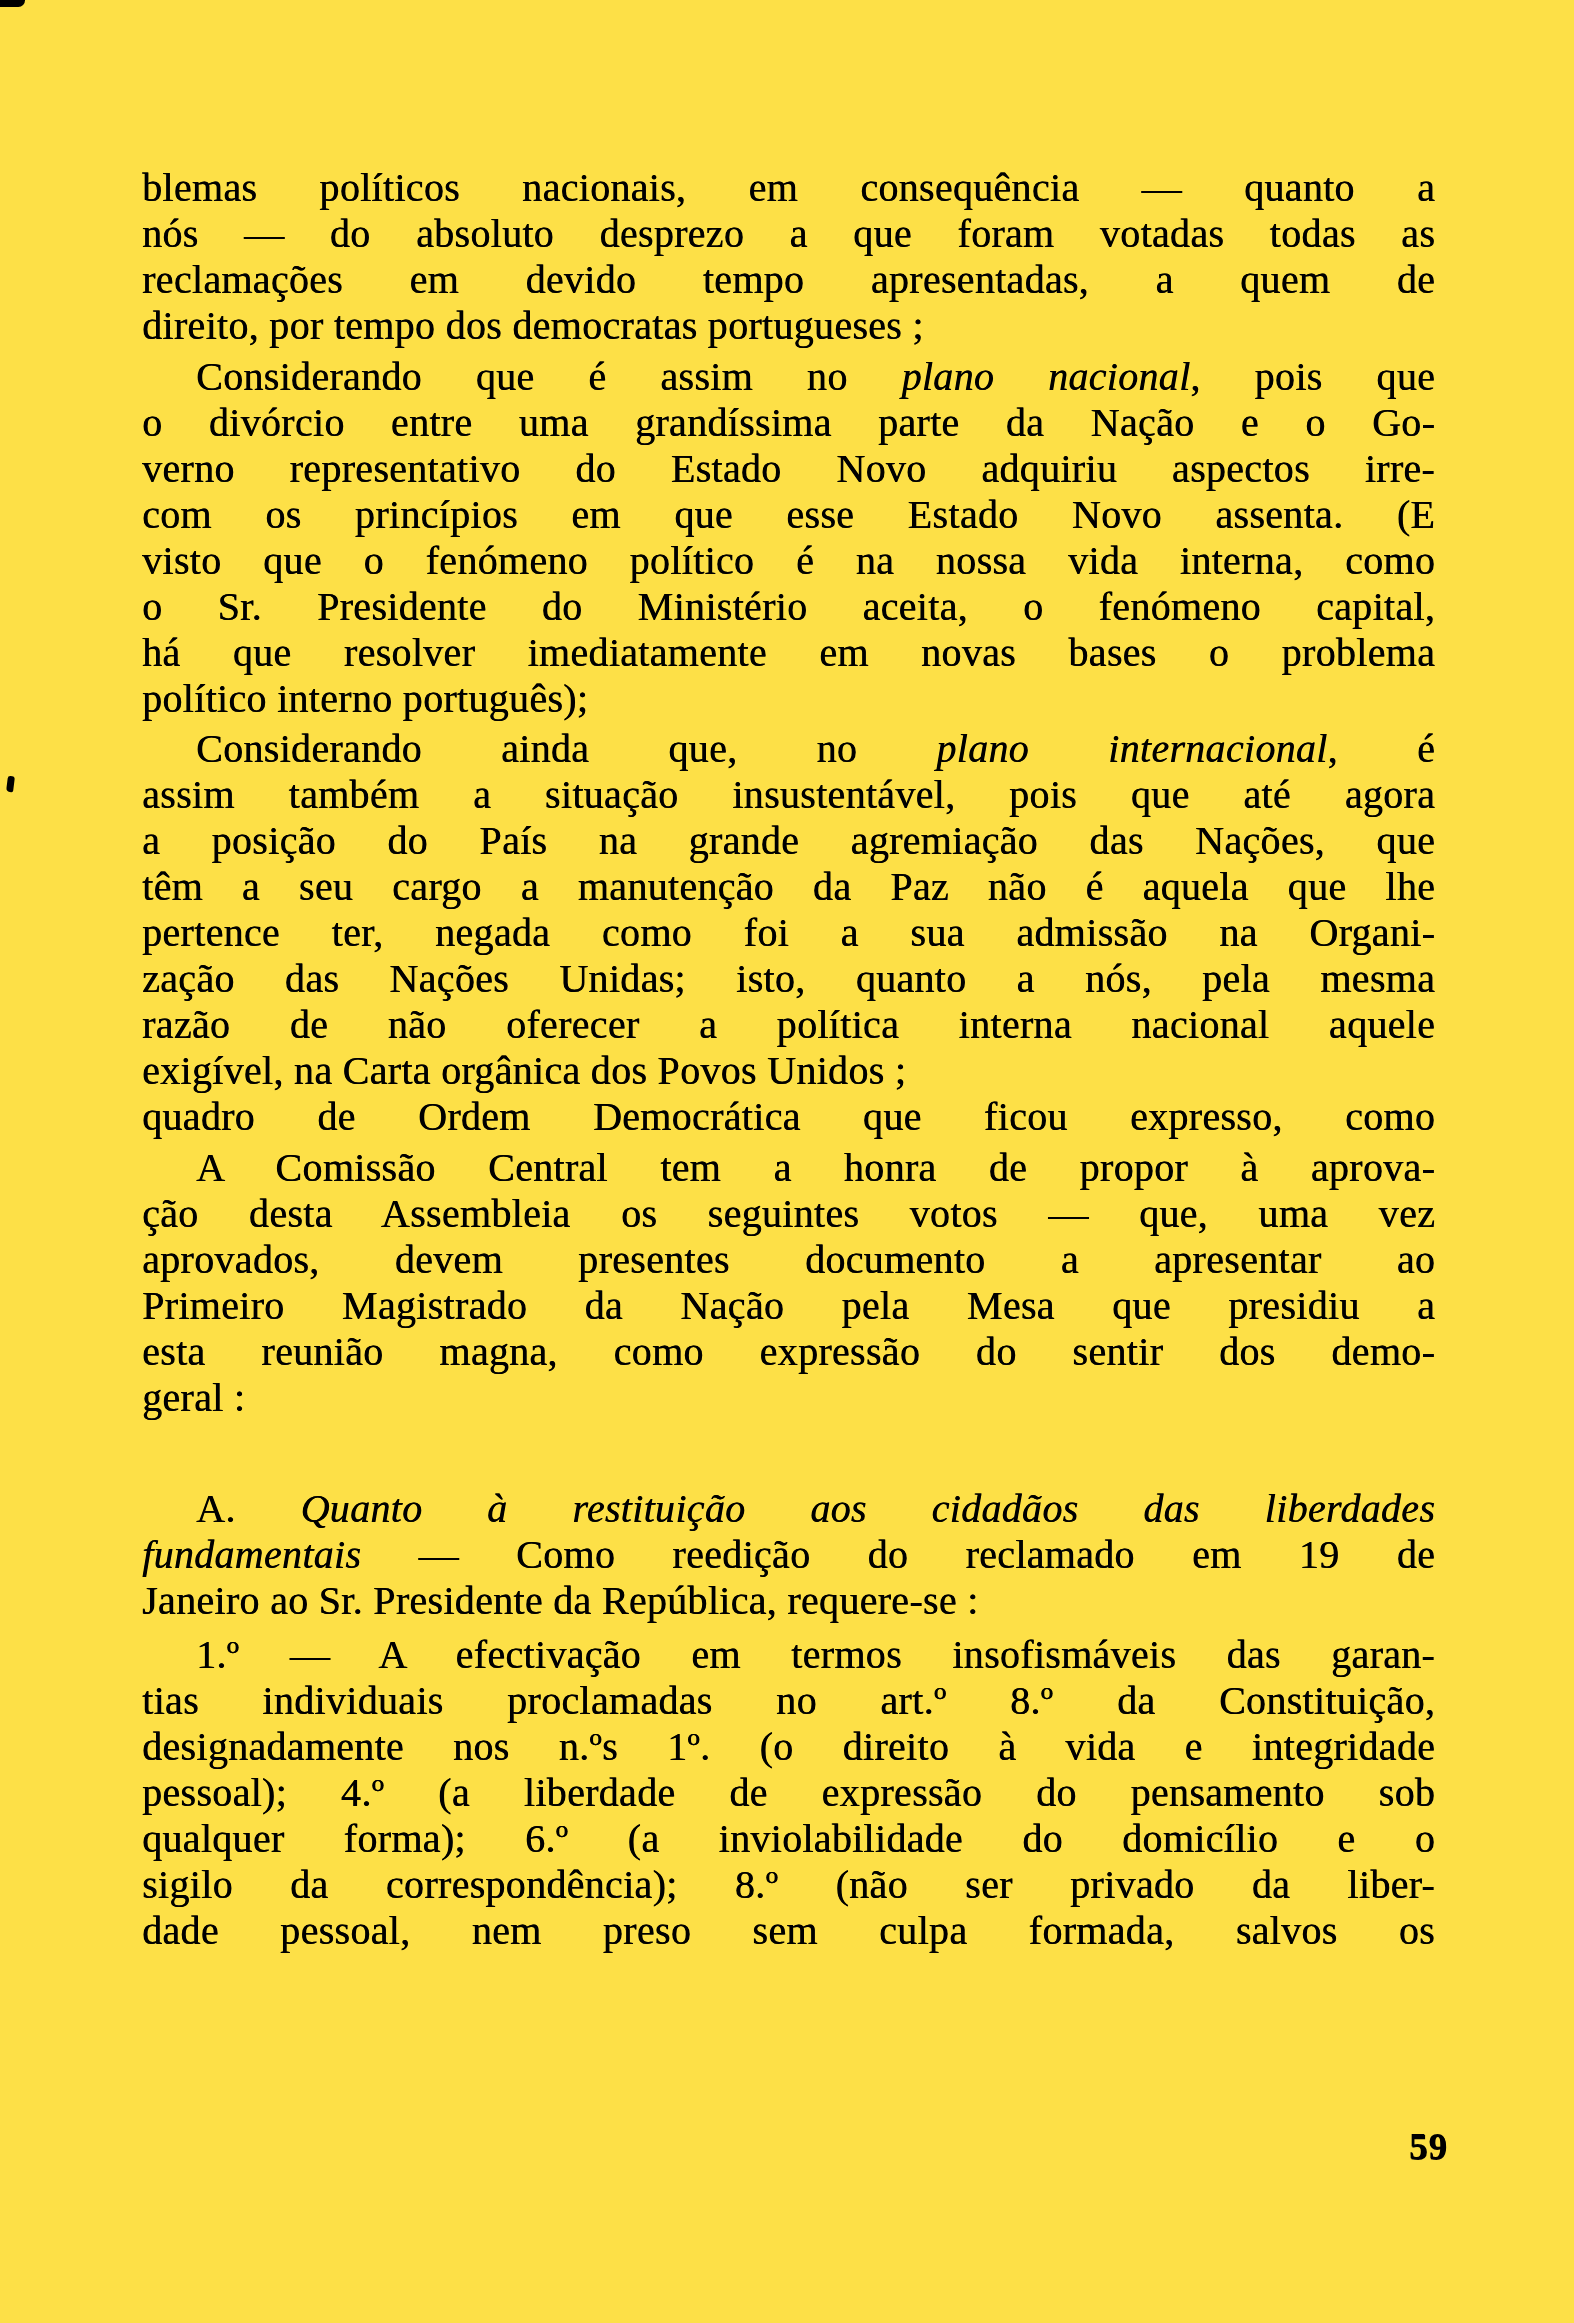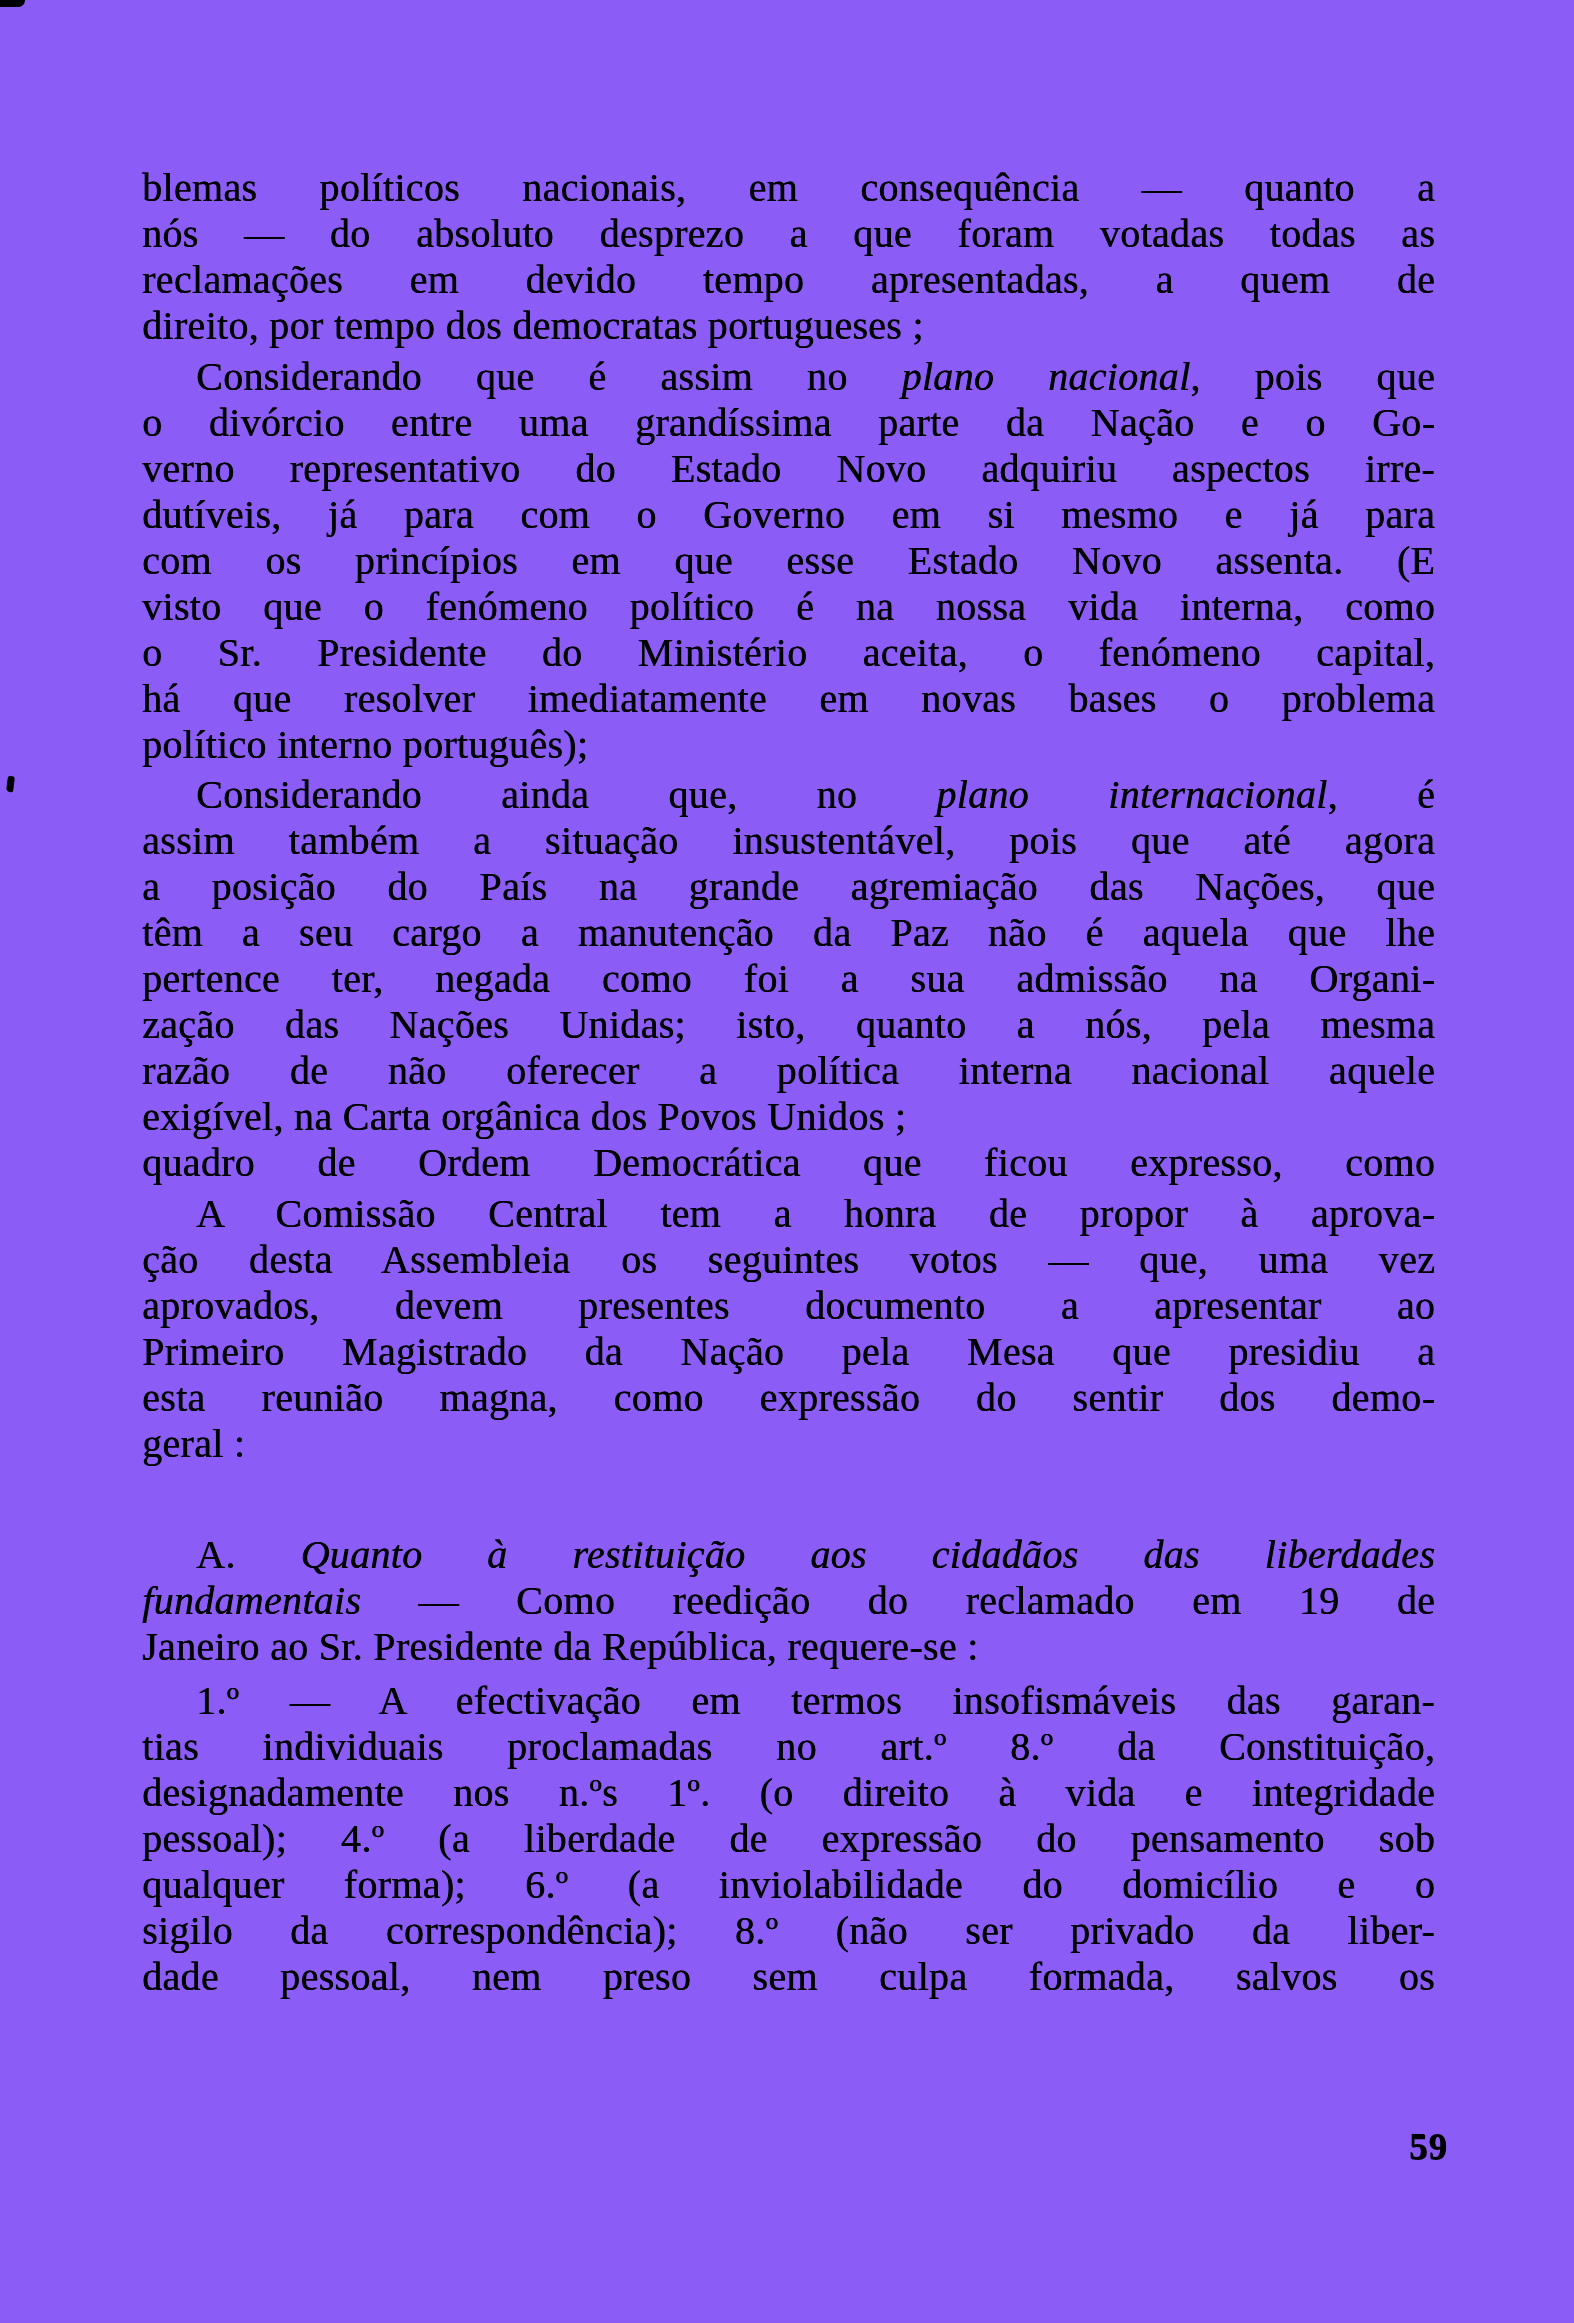--- a/index.html
+++ b/index.html
@@ -6,21 +6,21 @@
   body {
     width: 1574px; height: 2324px;
     background: #ffffff;
     position: relative;
     overflow: hidden;
     font-family: "Liberation Serif", serif;
     color: #000;
   }
   .page {
     position: absolute; inset: 0;
-    background: #8b5cf6;
+    background: #fde047;
   }
   
   .text-block {
     position: absolute;
     left: 142px; top: 165px;
     width: 1293px;
     font-size: 40px;
     line-height: 46px;
     letter-spacing: 0.3px;
     text-shadow: 0.5px 0.3px 0 currentColor;
@@ -70,21 +70,20 @@
       <div class="paragraph">
         <div class="line"><span>blemas políticos nacionais, em consequência — quanto a</span></div>
         <div class="line"><span>nós — do absoluto desprezo a que foram votadas todas as</span></div>
         <div class="line"><span>reclamações em devido tempo apresentadas, a quem de</span></div>
         <div class="line short"><span>direito, por tempo dos democratas portugueses ;</span></div>
       </div>
       <div class="paragraph">
         <div class="line indent"><span>Considerando que é assim no </span><span class="it">plano nacional</span><span>, pois que</span></div>
         <div class="line"><span>o divórcio entre uma grandíssima parte da Nação e o Go-</span></div>
         <div class="line"><span>verno representativo do Estado Novo adquiriu aspectos irre-</span></div>
-        <div class="line"><span>dutíveis, já para com o Governo em si mesmo e já para</span></div>
         <div class="line"><span>com os princípios em que esse Estado Novo assenta. (E</span></div>
         <div class="line"><span>visto que o fenómeno político é na nossa vida interna, como</span></div>
         <div class="line"><span>o Sr. Presidente do Ministério aceita, o fenómeno capital,</span></div>
         <div class="line"><span>há que resolver imediatamente em novas bases o problema</span></div>
         <div class="line short"><span>político interno português);</span></div>
       </div>
       <div class="paragraph">
         <div class="line indent"><span>Considerando ainda que, no </span><span class="it">plano internacional</span><span>, é</span></div>
         <div class="line"><span>assim também a situação insustentável, pois que até agora</span></div>
         <div class="line"><span>a posição do País na grande agremiação das Nações, que</span></div>

